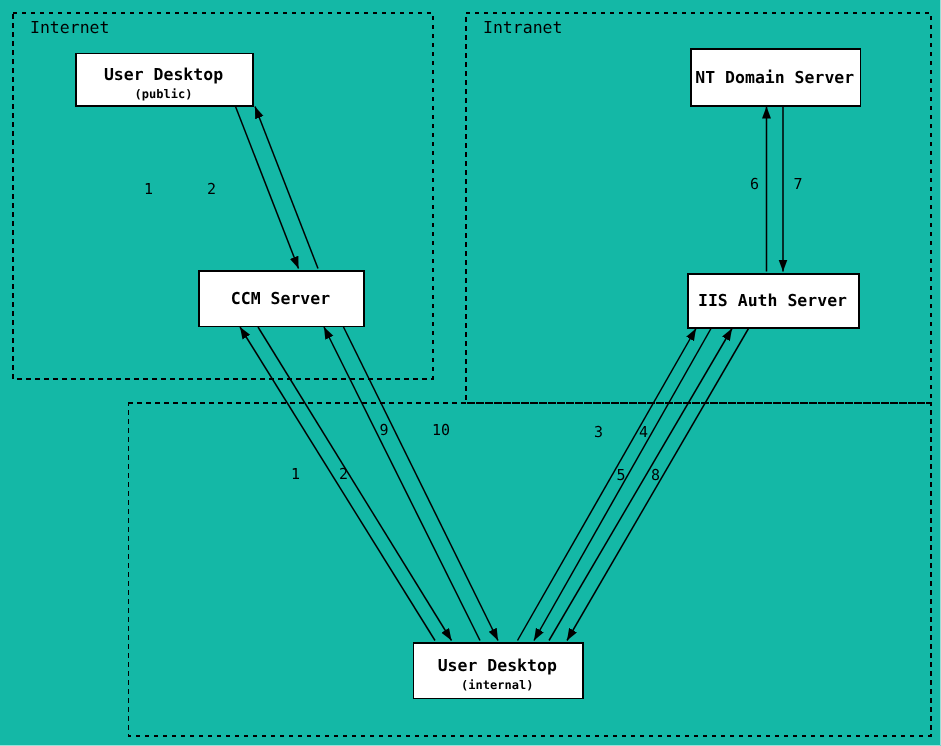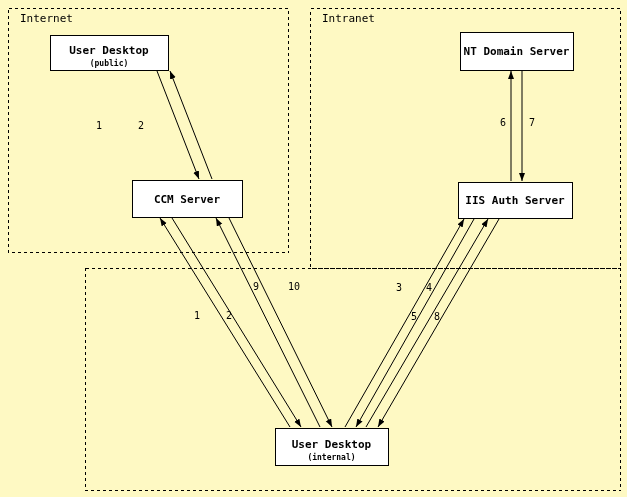--- a/index.html
+++ b/index.html
@@ -4,21 +4,21 @@
 <style>
   html, body {
     margin: 0;
     padding: 0;
     background: #ffffff;
   }
   #canvas {
     position: relative;
     width: 627px;
     height: 497px;
-    background: #fef9c3;
+    background: #14b8a6;
     font-family: "DejaVu Sans Mono", "Liberation Mono", monospace;
     overflow: hidden;
   }
   svg.layer {
     position: absolute;
     left: 0;
     top: 0;
     width: 627px;
     height: 497px;
   }

